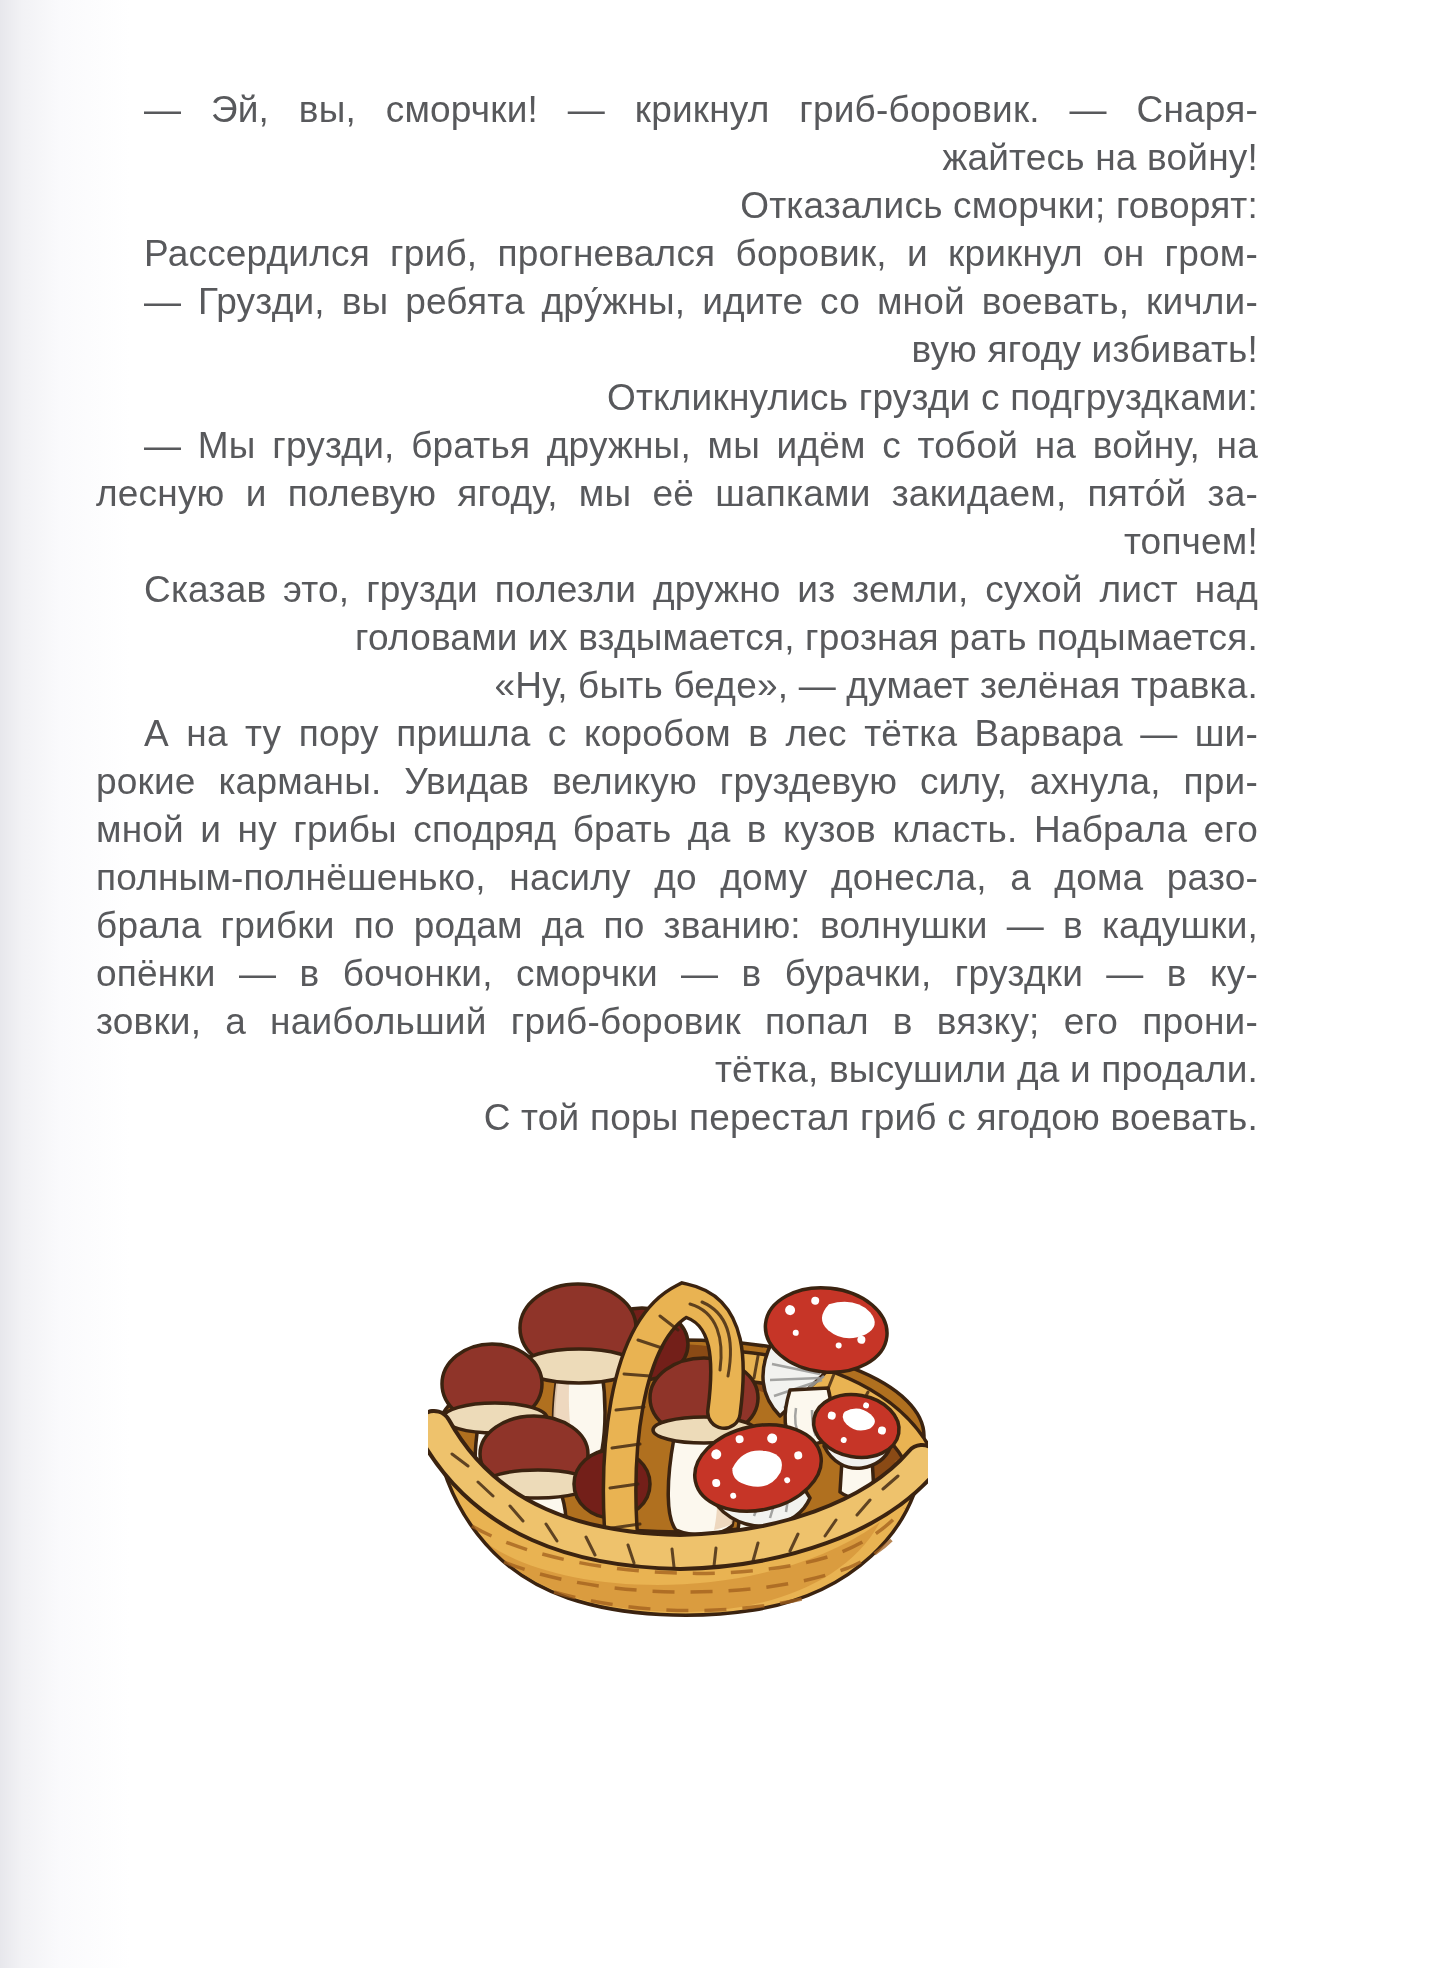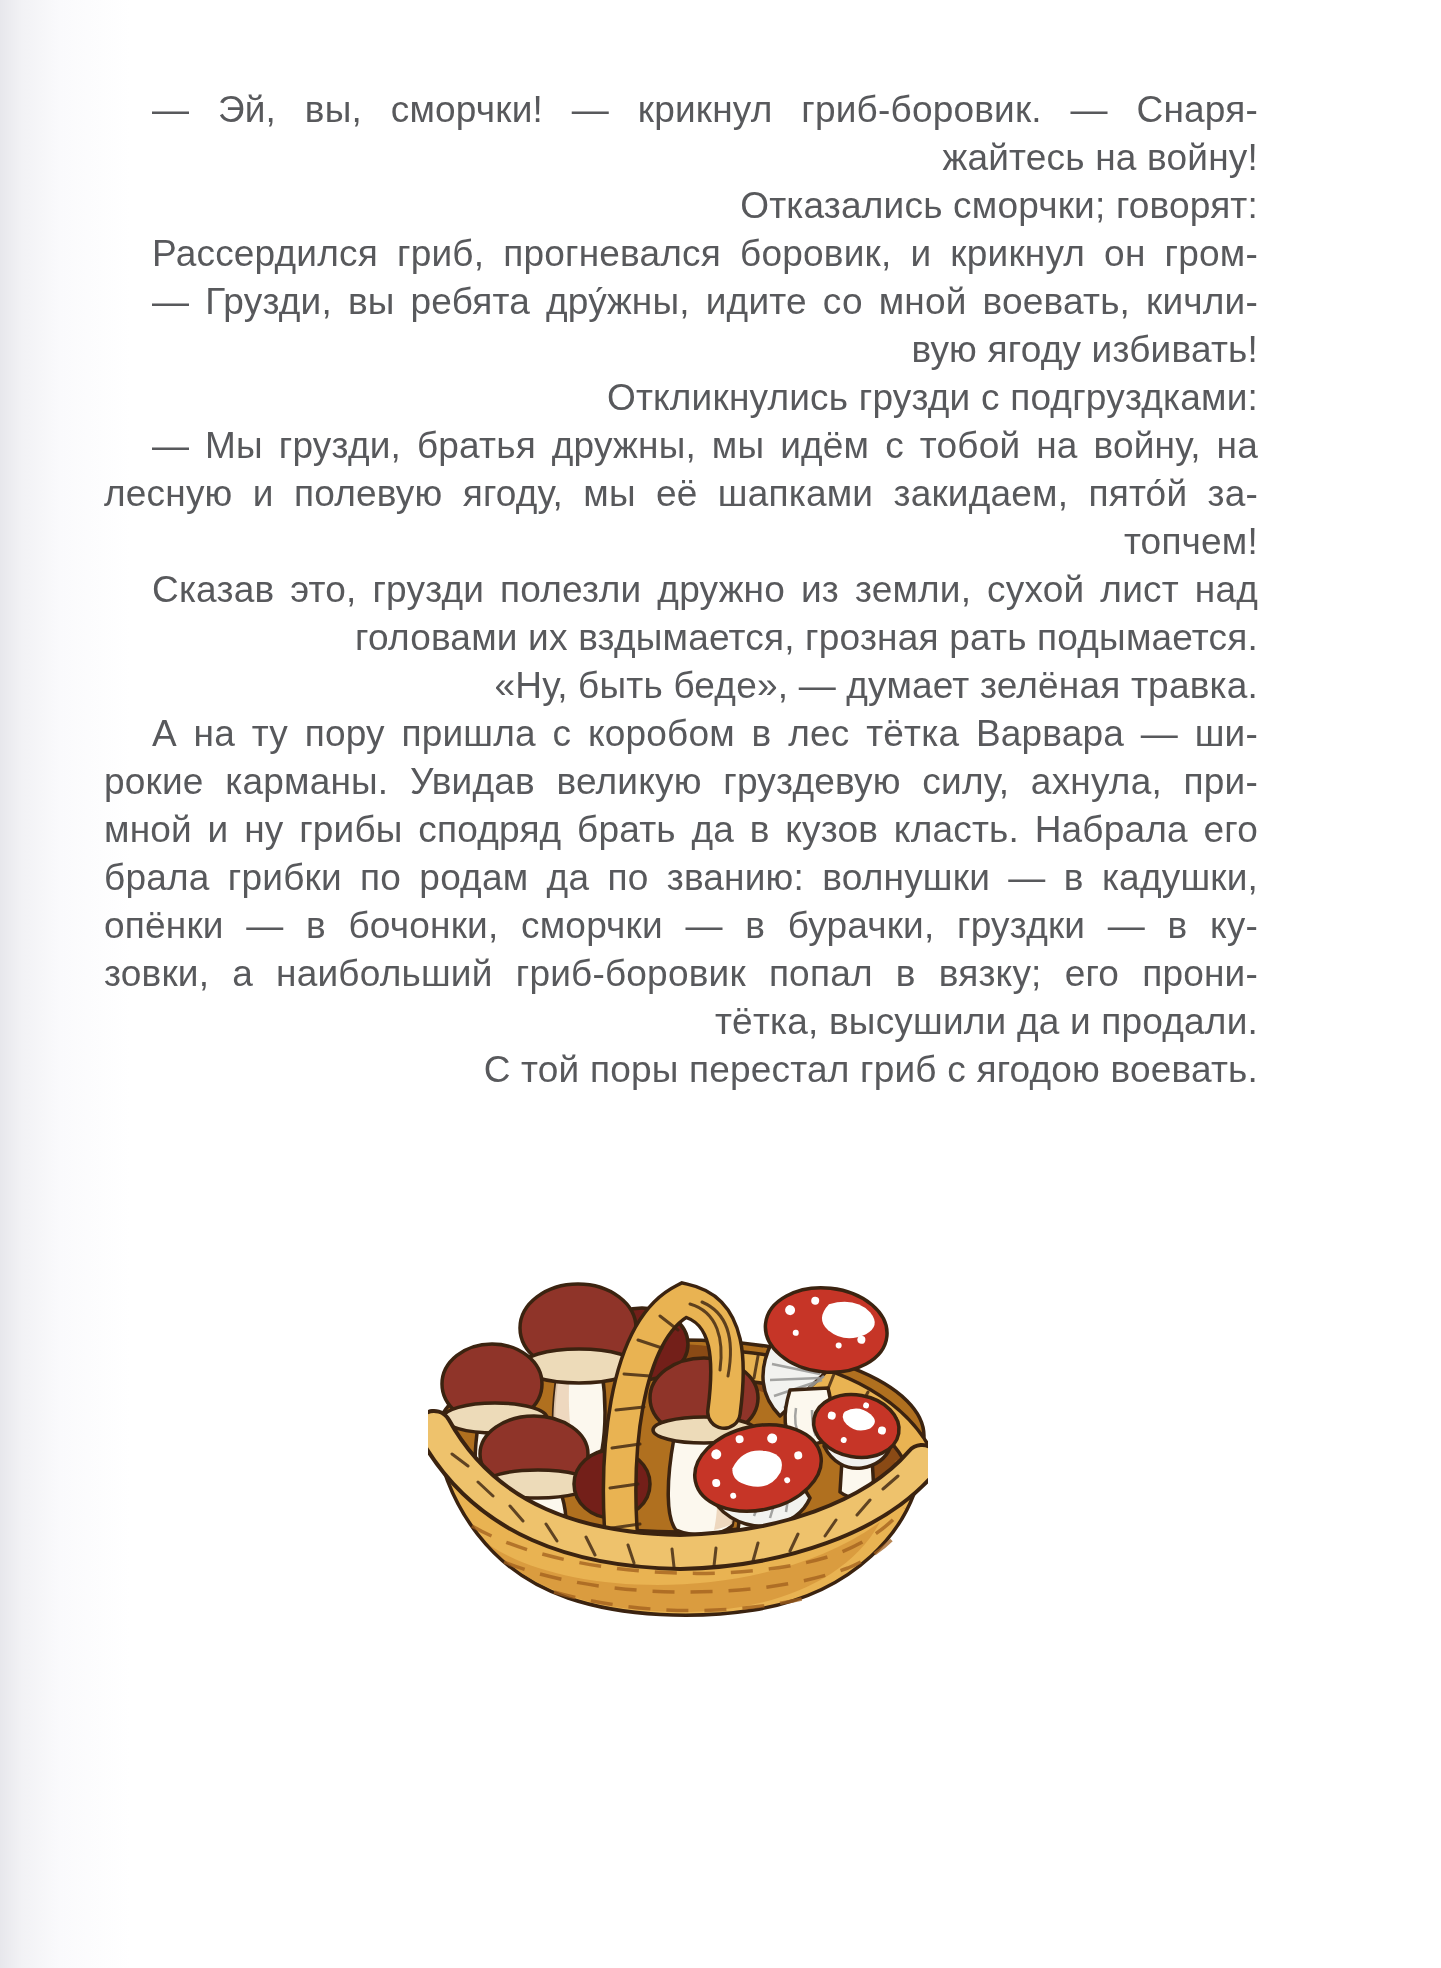--- a/index.html
+++ b/index.html
@@ -15,21 +15,21 @@
     position: absolute;
     left: 96px; top: 86px;
     width: 1162px;
     font-size: 37px;
     line-height: 48px;
     letter-spacing: 0.2px;
     color: #58595c;
   }
   .line { height: 48px; text-align: right; }
   .line.indent { padding-left: 48px; }
-  .line.just { text-align: justify; text-align-last: justify; margin-left: 8px; }
+  .line.just { text-align: justify; text-align-last: justify; }
   .illustration {
     position: absolute;
     left: 428px; top: 1278px;
     width: 500px; height: 345px;
   }
   
   .ol            { stroke: var(--outline); stroke-width: 3.5px; stroke-linejoin: round; }
   .f-interior    { fill: var(--basket-interior); }
   .f-interior-dark { fill: var(--basket-interior-dark); stroke: none; }
   .weave-dark    { fill: none; stroke: var(--basket-deep); stroke-width: 3; stroke-dasharray: 16 12; opacity: .7; }
@@ -67,20 +67,21 @@
     <div class="line indent">Откликнулись грузди с подгруздками:</div>
     <div class="line indent just">— Мы грузди, братья дружны, мы идём с тобой на войну, на</div>
     <div class="line just">лесную и полевую ягоду, мы её шапками закидаем, пято́й за-</div>
     <div class="line">топчем!</div>
     <div class="line indent just">Сказав это, грузди полезли дружно из земли, сухой лист над</div>
     <div class="line">головами их вздымается, грозная рать подымается.</div>
     <div class="line indent">«Ну, быть беде», — думает зелёная травка.</div>
     <div class="line indent just">А на ту пору пришла с коробом в лес тётка Варвара — ши-</div>
     <div class="line just">рокие карманы. Увидав великую груздевую силу, ахнула, при-</div>
     <div class="line just">мной и ну грибы сподряд брать да в кузов класть. Набрала его</div>
+    <div class="line just">полным-полнёшенько, насилу до дому донесла, а дома разо-</div>
     <div class="line just">брала грибки по родам да по званию: волнушки — в кадушки,</div>
     <div class="line just">опёнки — в бочонки, сморчки — в бурачки, груздки — в ку-</div>
     <div class="line just">зовки, а наибольший гриб-боровик попал в вязку; его прони-</div>
     <div class="line">тётка, высушили да и продали.</div>
     <div class="line indent">С той поры перестал гриб с ягодою воевать.</div>
   </div>
 
 <svg class="illustration" viewBox="0 0 500 345" xmlns="http://www.w3.org/2000/svg">
 
   <g>

